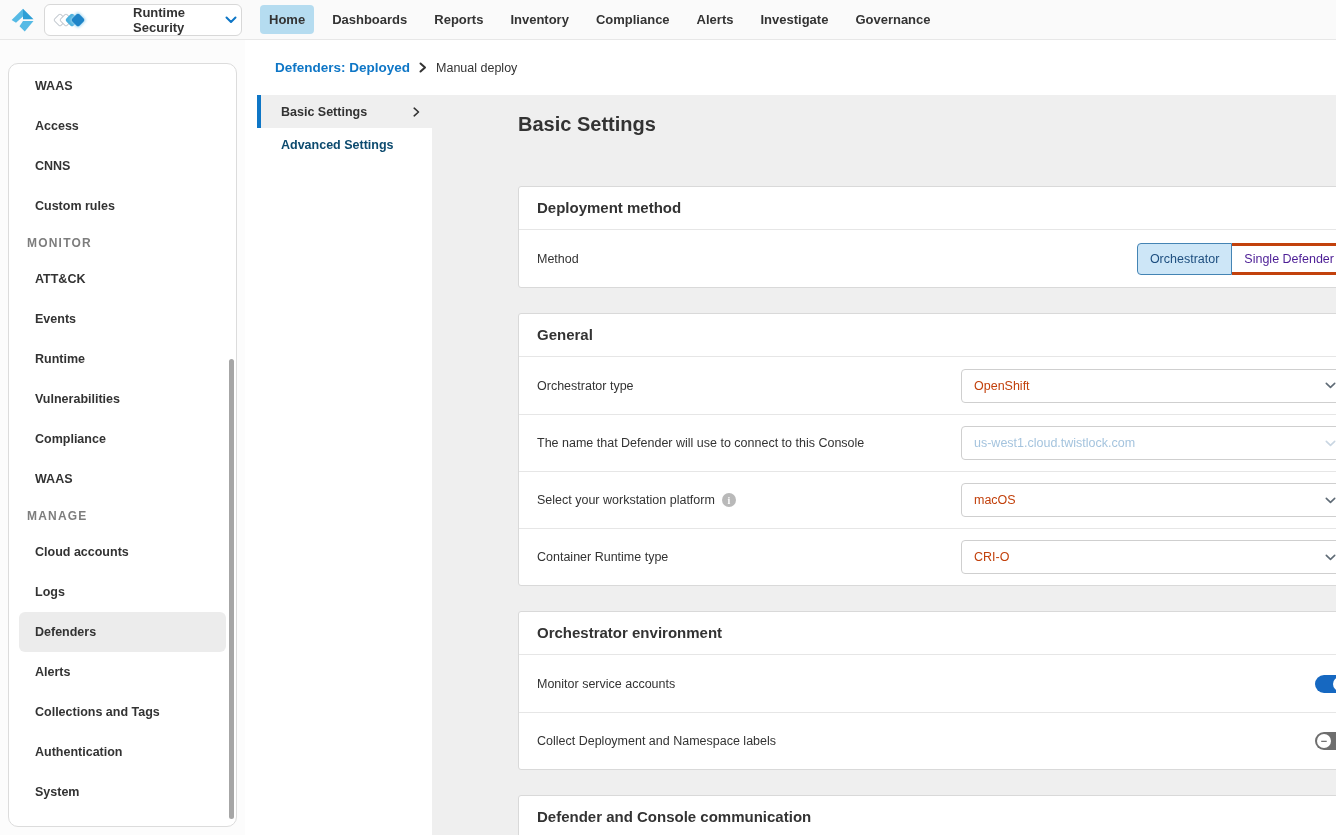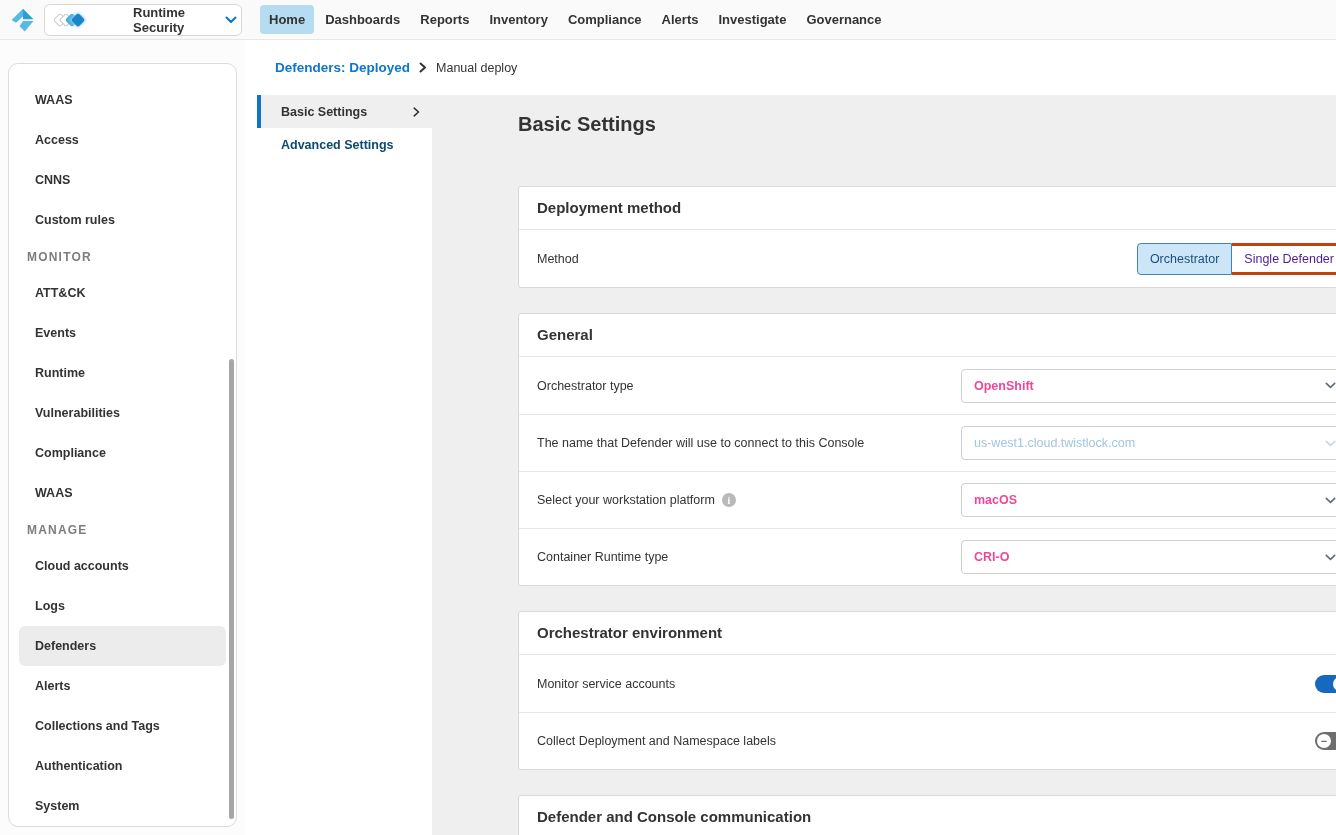--- a/index.html
+++ b/index.html
@@ -13,31 +13,31 @@
   .pan-logo { width:30px; height:30px; margin:0 6px 0 2px; display:flex; align-items:center; justify-content:center; }
   .switcher { height:32px; width:198px; background:#fff; border:1px solid #d8d8d8; border-radius:6px;
     display:flex; align-items:center; padding:0 10px; cursor:pointer;gap:40px; }
   .diamonds { display:flex; align-items:center; margin-right:10px; }
   .diamond { width:10px; height:10px; transform:rotate(45deg); border-radius:2px; }
   .d1,.d2 { background:#fff; border:1.5px solid #c6ccd2; }
   .d2 { margin-left:-4px; }
   .d3 { background:#49b0dd; margin-left:-4px; }
   .d4 { background:#1e84c8; margin-left:-4px; box-shadow:0 0 3px 1px #9fd4ef; }
   .switcher-label { font-size:13px; font-weight:700; color:#333; flex:1; }
-  .tb-nav { display:flex; align-items:center; margin-left:18px; gap:2px; }
+  .tb-nav { display:flex; align-items:center; margin-left:18px; gap:9px; }
   .tb-nav-item { font-size:13px; font-weight:700; color:#333; padding:7px 9px; border-radius:4px; cursor:pointer; }
   .tb-nav-item.active { background:#b5dcf0; }
 
   
   .body-row { flex:1; display:flex; min-height:0; }
 
   
   .side-col { width:245px; flex:0 0 245px; background:#fcfcfc; position:relative; }
   .side-card { position:absolute; left:8px; top:23px; width:229px; bottom:8px;
-    background:#fff; border:1px solid #dcdcdc; border-radius:10px; padding-top:16px; overflow:hidden; }
+    background:#fff; border:1px solid #dcdcdc; border-radius:10px; padding-top:2px; overflow:hidden; }
   .sb-item { height:40px; display:flex; align-items:center; padding-left:26px;
     font-size:12.5px; font-weight:700; color:#333; cursor:pointer; }
   .sb-item-inner { display:flex; align-items:center; width:100%; height:100%; }
   .sb-item.selected { padding-left:0; }
   .sb-item.selected .sb-item-inner { background:#ececec; border-radius:6px; margin:6px 10px; padding-left:16px; }
   .sb-section { height:33px; display:flex; align-items:center; padding-left:18px;
     font-size:12px; font-weight:700; letter-spacing:1.2px; color:#7d7d7d; }
   .sb-scroll-thumb { position:absolute; right:2px; top:295px; width:5px; height:460px;
     background:#a6a6a6; border-radius:3px; cursor:grab; }
 
@@ -74,21 +74,21 @@
   
   .seg-group { display:flex; }
   .seg { height:32px; display:flex; align-items:center; padding:0 12px; font-size:12.5px;
     cursor:pointer; background:#fff; border:3px solid #c2410c; color:#4c1d95; font-weight:400; }
   .seg.selected { background:#cde6f7; border:1px solid #4484b4; color:#1d4e7f; border-radius:4px 0 0 4px; }
   .seg.last { border-left:none; border-radius:0 4px 4px 0; }
 
   
   .select { width:388px; height:34px; background:#fff; border:1px solid #cfcfcf; border-radius:4px;
     display:flex; align-items:center; justify-content:space-between; padding:0 12px; cursor:pointer; }
-  .select-value { font-size:12.5px; font-weight:700; color:#ec4899; }
+  .select-value { font-size:12.5px; font-weight:400; color:#c2410c; }
   .select.muted .select-value { color:#a5c4de; font-weight:400; }
 
   
   .toggle { width:34px; height:18px; border-radius:9px; position:relative; cursor:pointer; }
   .toggle.on { background:#1668c1; }
   .toggle.off { background:#6e6e6e; }
   .knob { width:14px; height:14px; border-radius:50%; background:#fff; position:absolute; top:2px;
     display:flex; align-items:center; justify-content:center; font-size:10px; font-weight:700; line-height:1; }
   .toggle.on .knob { right:2px; color:#1668c1; }
   .toggle.off .knob { left:2px; color:#6e6e6e; font-size:11px; }

